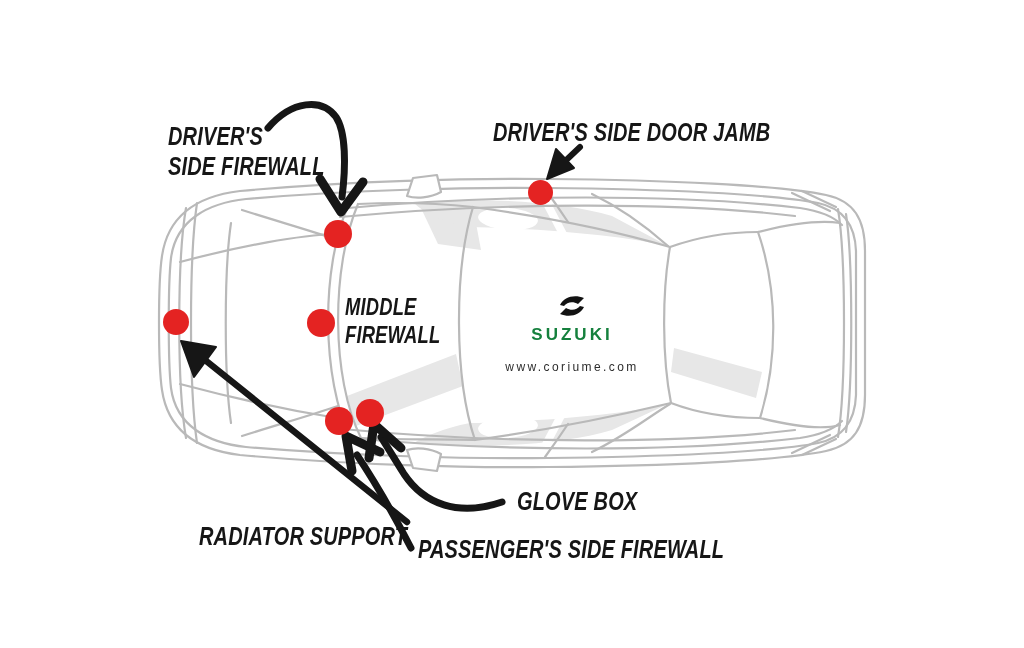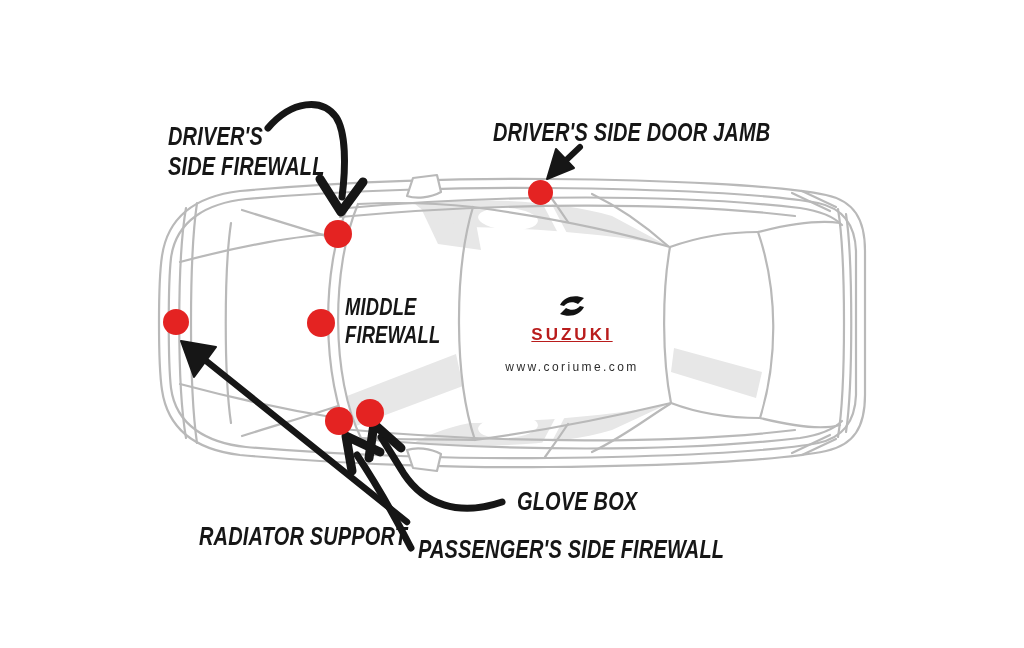--- a/index.html
+++ b/index.html
@@ -28,22 +28,22 @@
     position:absolute; color:var(--ink); white-space:nowrap;
     font:italic 700 25px/30px "Liberation Sans", sans-serif;
     transform:scaleX(0.8); transform-origin:0 0; letter-spacing:0.2px;
   }
   .label .ln { display:block; }
   #lbl-middle-firewall { font-size:23px; line-height:28px; }
   
   .brand { position:absolute; left:462px; top:292px; width:220px; text-align:center; }
   .brand .smark { width:30px; height:28px; display:inline-block; }
   .brand .wordmark {
-    margin-top:2px; color:#b91c1c;
-    font:700 17px/18px "Liberation Sans", sans-serif; letter-spacing:3px;text-decoration:underline;
+    margin-top:2px; color:#15803d;
+    font:700 17px/18px "Liberation Sans", sans-serif; letter-spacing:3px;
   }
   .brand .website {
     margin-top:16px; color:var(--web);
     font:400 12px/14px "Liberation Sans", sans-serif; letter-spacing:2.4px;
   }
 </style>
 </head>
 <body>
 
 <div class="stage">

